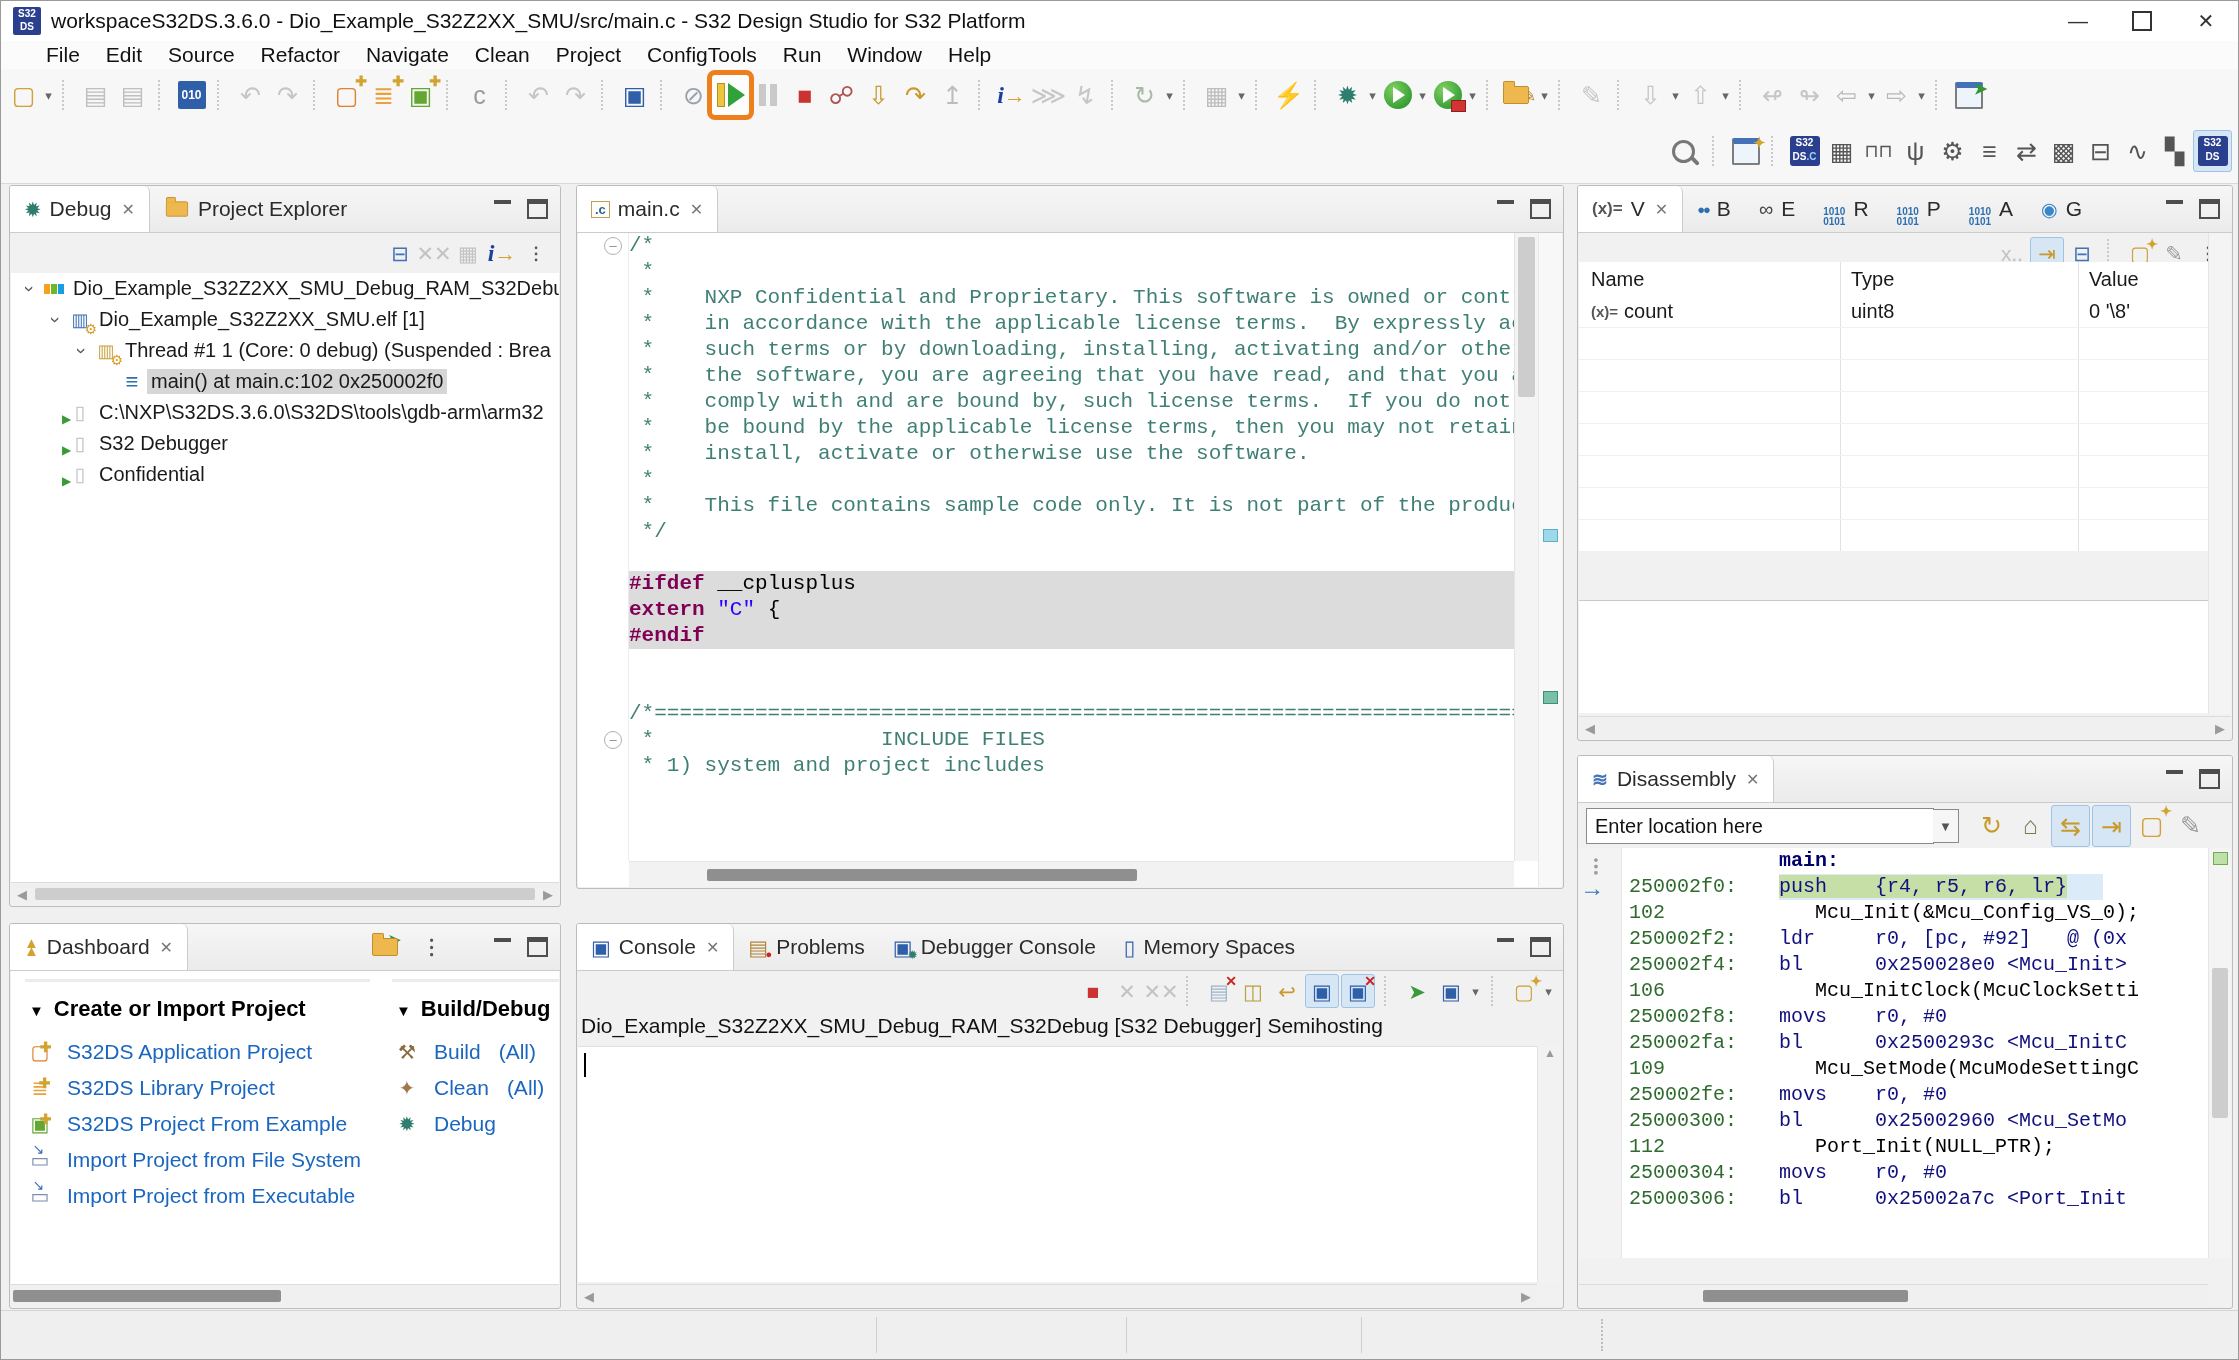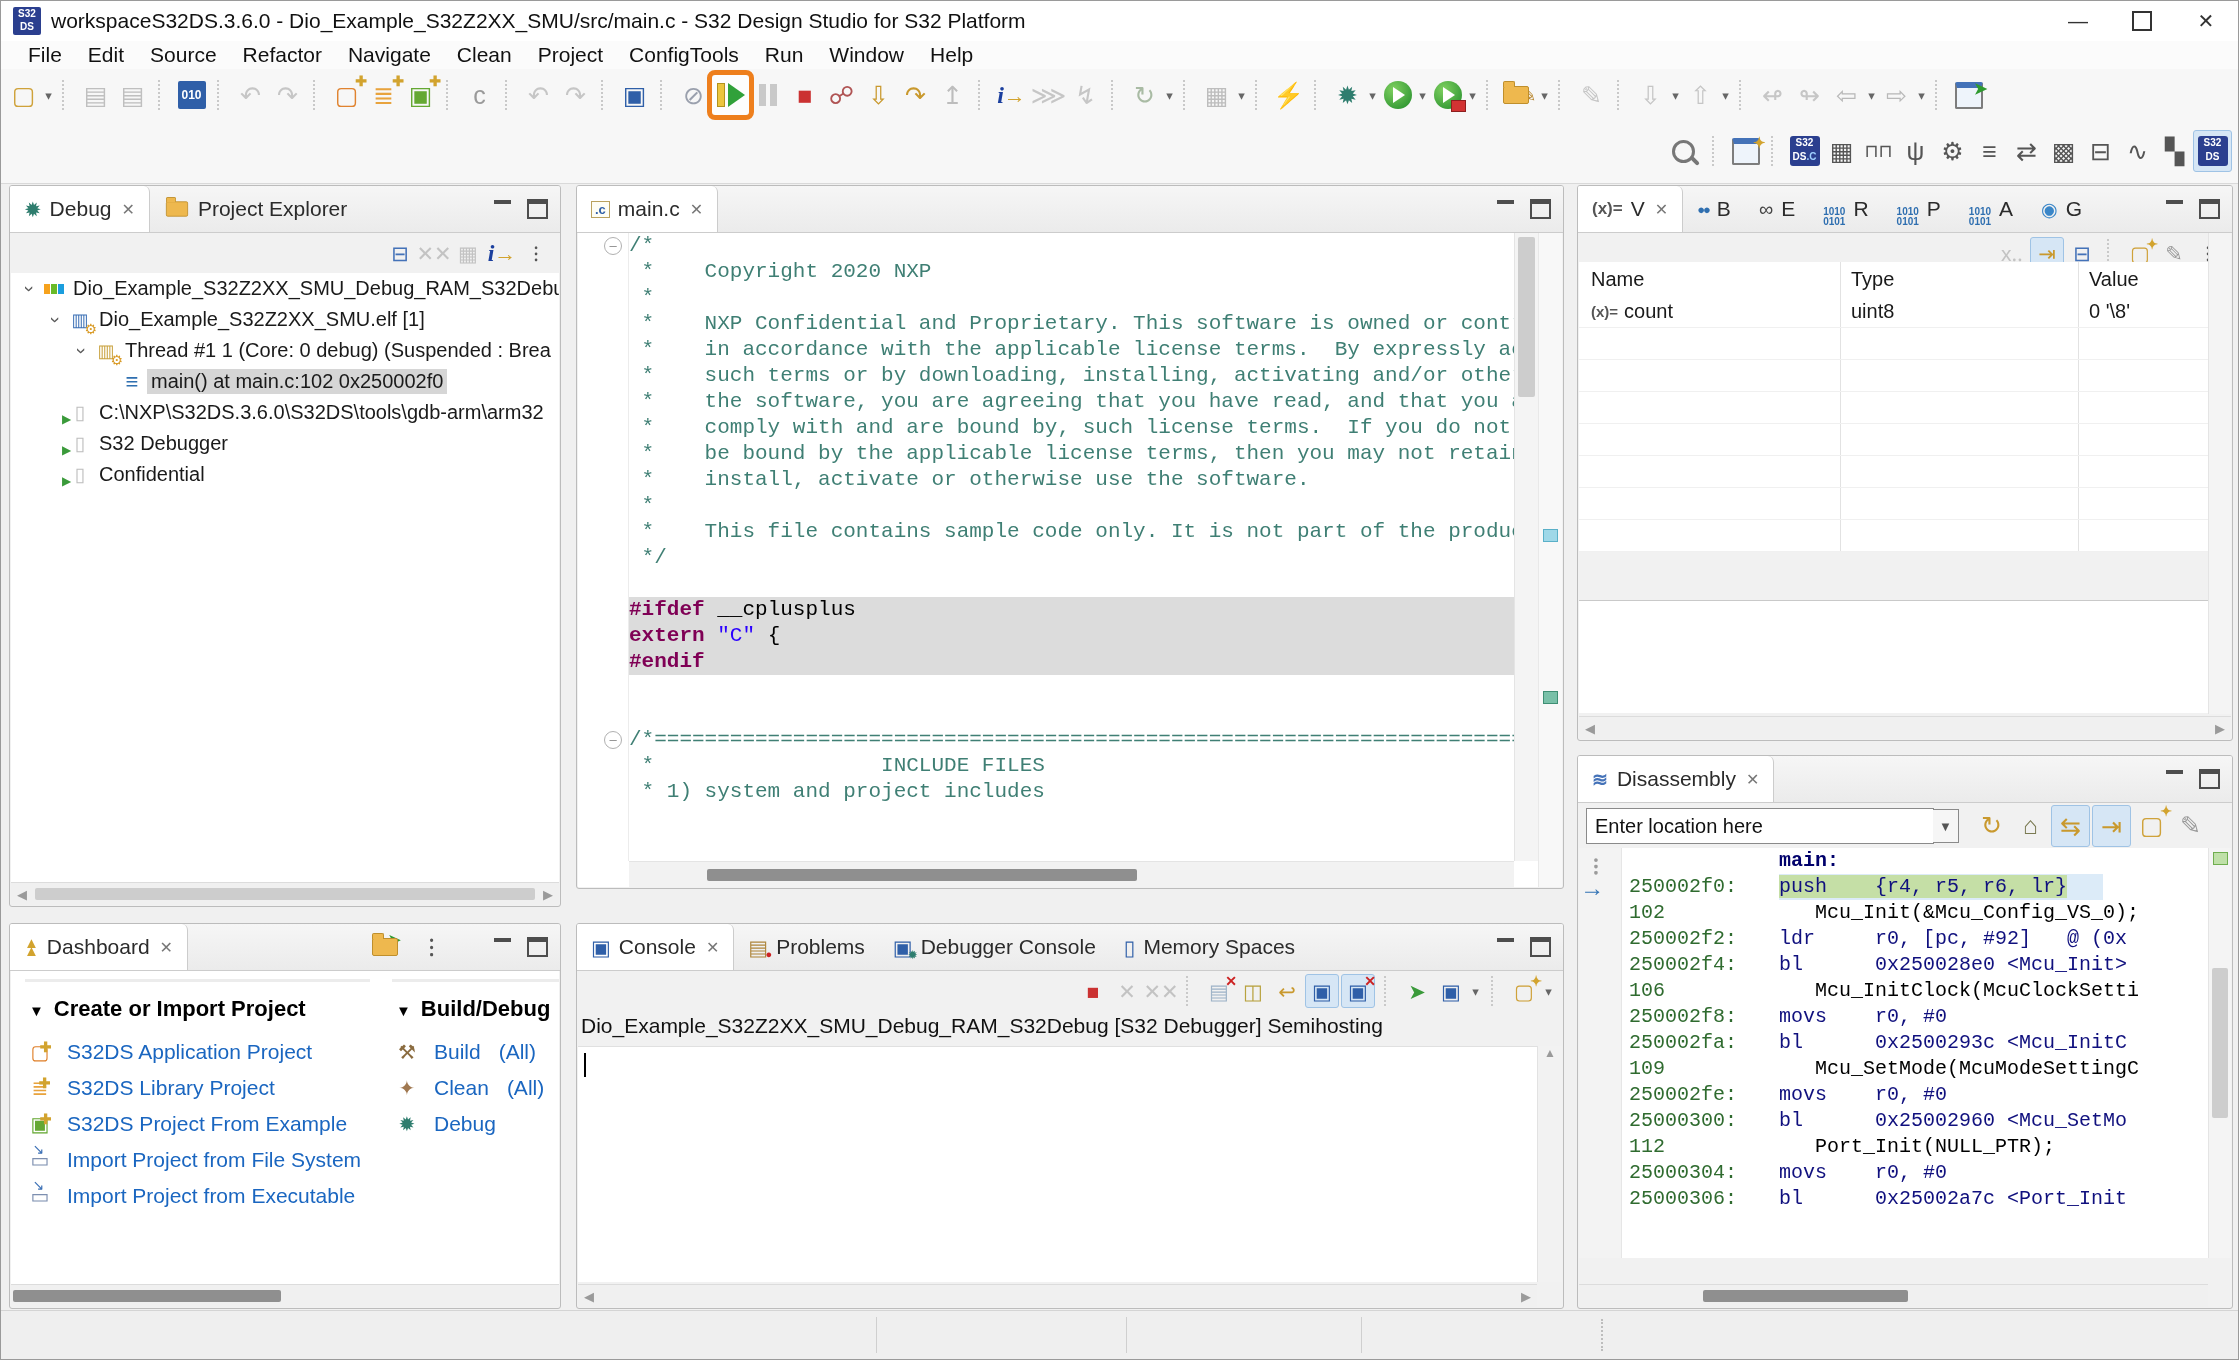--- a/index.html
+++ b/index.html
@@ -5,21 +5,21 @@
   html,body{margin:0;padding:0;}
   body{width:2239px;height:1360px;background:#e9e9e9;font-family:"Liberation Sans",sans-serif;color:#1a1a1a;position:relative;overflow:hidden;}
   .window{position:absolute;inset:0;background:#f0f0f0;border:1px solid #9a9a9a;box-sizing:border-box;}
   
   .titlebar{position:absolute;left:0;top:0;right:0;height:40px;background:#ffffff;display:flex;align-items:center;border-bottom:1px solid #e8e8e8;}
   .applogo{width:28px;height:28px;margin:0 10px 0 12px;background:#2b3f8f;color:#fff;font-size:10px;font-weight:bold;line-height:13px;text-align:center;border-radius:2px;}
   .apptitle{font-size:21px;color:#111;}
   .wincontrols{margin-left:auto;display:flex;height:100%;}
   .winbtn{width:64px;height:100%;display:flex;align-items:center;justify-content:center;font-size:20px;color:#333;}
   
-  .menubar{position:absolute;left:0;top:40px;right:0;height:28px;background:#fbfbfb;display:flex;align-items:center;padding-left:14px;}
+  .menubar{position:absolute;left:0;top:40px;right:0;height:28px;background:#fbfbfb;display:flex;align-items:center;padding-left:32px;}
   .menu-item{font-size:21px;padding:0 13px;color:#111;}
   
   .toolbar{position:absolute;left:0;top:68px;right:0;height:114px;background:#f7f7f7;border-bottom:1px solid #d9d9d9;}
   .tb-row1{display:flex;align-items:center;height:48px;padding:2px 4px;white-space:nowrap;overflow:hidden;}
   .tb-row2{position:absolute;top:58px;right:6px;display:flex;align-items:center;height:48px;}
   .tb-btn{position:relative;width:37px;height:40px;display:inline-flex;align-items:center;justify-content:center;border-radius:3px;flex:0 0 auto;}
   .tb-btn .g{font-size:25px;line-height:1;}
   .tb-dd{font-size:13px;color:#666;width:13px;text-align:center;flex:0 0 auto;}
   .tb-sep{width:8px;height:30px;border-left:2px dotted #c9c9c9;margin:0 5px 0 7px;flex:0 0 auto;}
   .orange-box{outline:5px solid #ee7f1d;outline-offset:0px;background:#fdfdfd;}
@@ -571,21 +571,20 @@
         <span class="wmax"></span>
       </div>
     </div>
     <div class="editor-body">
       <div class="gutter" id="editor-gutter">
           <div class="fold" style="top: 4px;">–</div>
           <div class="fold" style="top: 498px;">–</div>
         </div>
       <div class="codearea" id="editor-code">
           <div class="cl"><span class="s-c">/*</span></div>
-          <div class="cl"><span class="s-c"> *    Copyright 2020 NXP</span></div>
           <div class="cl"><span class="s-c"> *</span></div>
           <div class="cl"><span class="s-c"> *    NXP Confidential and Proprietary. This software is owned or controlled by NXP</span></div>
           <div class="cl"><span class="s-c"> *    in accordance with the applicable license terms.  By expressly accepting such</span></div>
           <div class="cl"><span class="s-c"> *    such terms or by downloading, installing, activating and/or otherwise using the</span></div>
           <div class="cl"><span class="s-c"> *    the software, you are agreeing that you have read, and that you agree to</span></div>
           <div class="cl"><span class="s-c"> *    comply with and are bound by, such license terms.  If you do not agree to be</span></div>
           <div class="cl"><span class="s-c"> *    be bound by the applicable license terms, then you may not retain, install,</span></div>
           <div class="cl"><span class="s-c"> *    install, activate or otherwise use the software.</span></div>
           <div class="cl"><span class="s-c"> *</span></div>
           <div class="cl"><span class="s-c"> *    This file contains sample code only. It is not part of the production code deliverables.</span></div>

